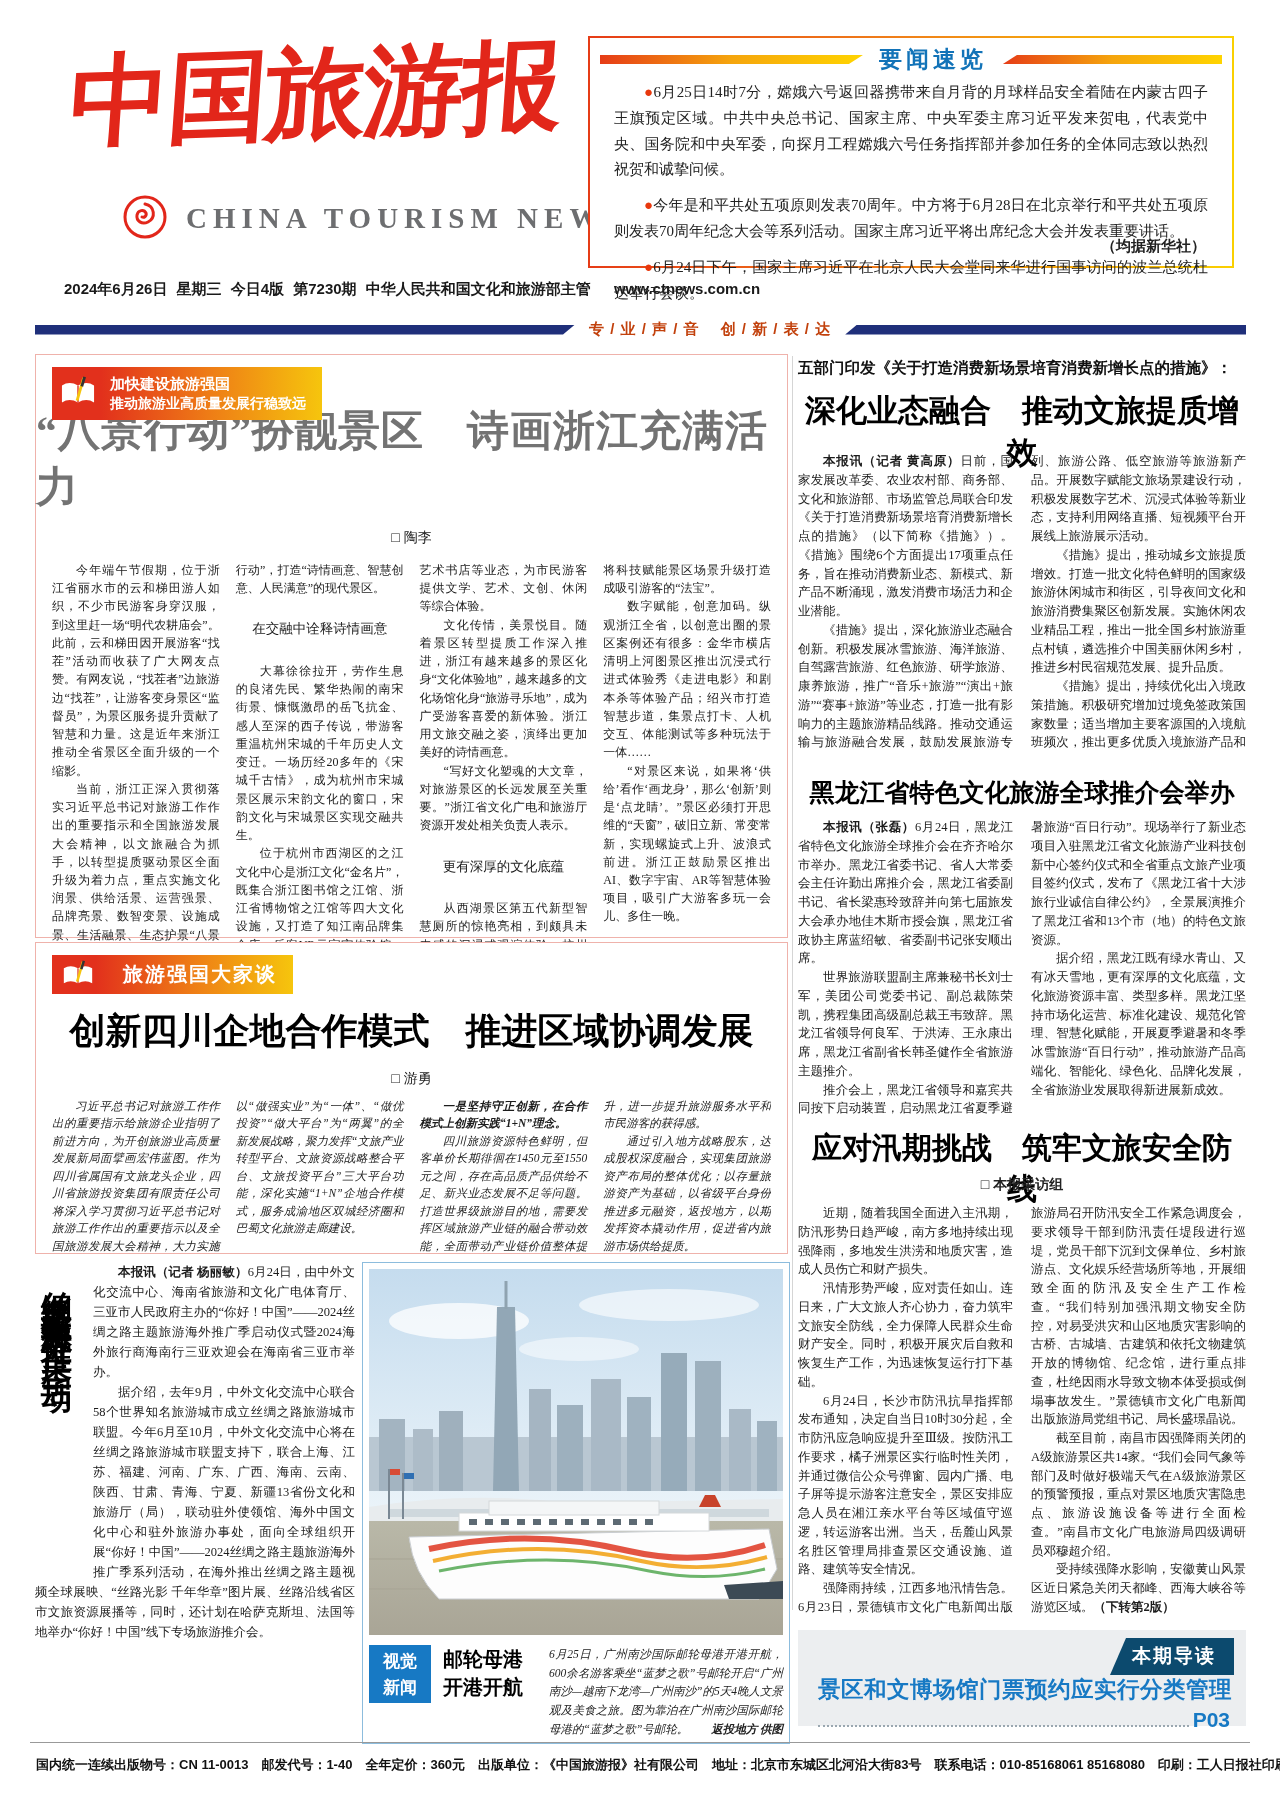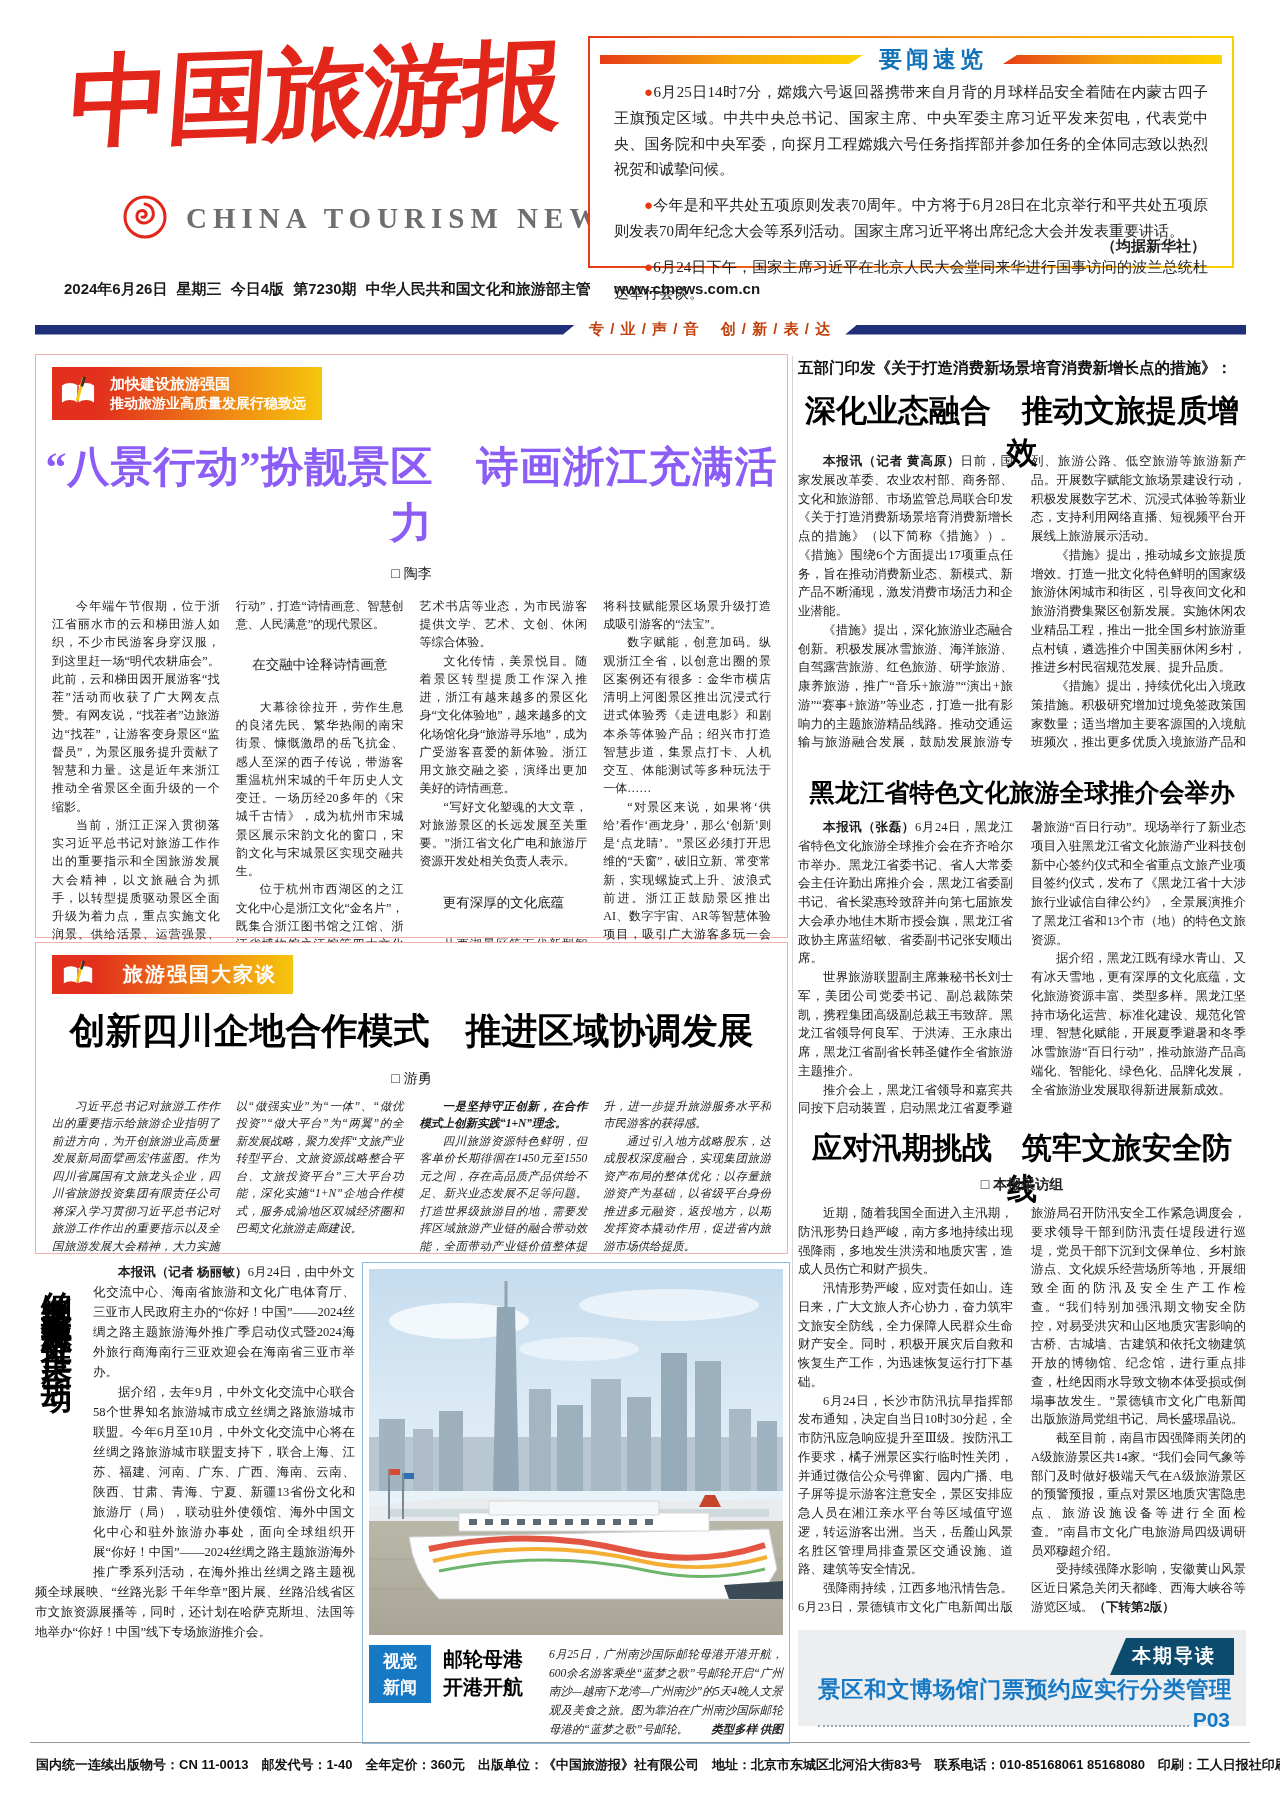--- a/index.html
+++ b/index.html
@@ -41,21 +41,21 @@
 
   
   .pinkbox { position:absolute; border:1px solid #efb2ab; background:#fff; }
   .badge-grad { position:absolute; left:16px; top:12px; display:flex; align-items:stretch; color:#fff;
     background:linear-gradient(90deg,#e2301c 0%,#e2301c 18%,#ee7c16 58%,#f6c50d 100%); }
   .badge-icon { width:52px; display:flex; align-items:center; justify-content:center; }
   .badge-text { padding:6px 16px 6px 6px; font-weight:bold; font-family:"Liberation Sans",sans-serif; }
   .badge-text .b1 { font-size:15px; line-height:1.4; }
   .badge-text .b2 { font-size:14px; line-height:1.4; }
   .badge-text.single { font-size:20px; display:flex; align-items:center; letter-spacing:2px;margin-left:13px; }
-  .headline-xl { margin-top:84px; text-align:center; font-size:42px; font-weight:900; color:#8b5cf6;
+  .headline-xl { margin-top:48px; font-size:42px; font-weight:900; color:#737373;
     letter-spacing:1px; font-family:"Liberation Serif",serif; }
   .headline-l  { text-align:center; font-size:36px; font-weight:900; color:#000; font-family:"Liberation Serif",serif; }
   .byline { text-align:center; font-size:14px; color:#222; margin-top:14px; font-family:"Liberation Sans",sans-serif; }
   .cols4 { column-count:4; column-gap:16px; overflow:hidden; }
   .cols2 { column-count:2; column-gap:18px; overflow:hidden; }
   .cols4 p, .cols2 p, .flowtext p { font-size:12px; line-height:1.52; text-align:justify; text-indent:2em; color:#1c1c1c; }
   .cols2 p { font-size:12.5px; line-height:1.5; margin:0; }
   .cols4 p.subhead, .cols2 p.subhead { text-indent:0; text-align:center; font-weight:normal; font-size:13.5px; margin:22px 0; }
   .turn { font-weight:bold; }
   .kai p { font-style:italic; font-size:11.5px; }
@@ -328,21 +328,21 @@
       <div class="vis-badge">
         <div>视觉</div>
         <div>新闻</div>
       </div>
       <div class="cap-title">
         <div>邮轮母港</div>
         <div>开港开航</div>
       </div>
       <div class="cap-text">
         <span>6月25日，广州南沙国际邮轮母港开港开航，600余名游客乘坐“蓝梦之歌”号邮轮开启“广州南沙—越南下龙湾—广州南沙”的5天4晚人文景观及美食之旅。图为靠泊在广州南沙国际邮轮母港的“蓝梦之歌”号邮轮。</span>
-        <span class="credit">类型多样 供图</span>
+        <span class="credit">返投地方 供图</span>
       </div>
     </div>
   </div>
 
   <div class="guide">
     <div class="guide-badge">本期导读</div>
     <div class="guide-head">景区和文博场馆门票预约应实行分类管理</div>
     <div class="guide-line">
       <div class="guide-dots"></div>
       <div class="guide-page">P03</div>

